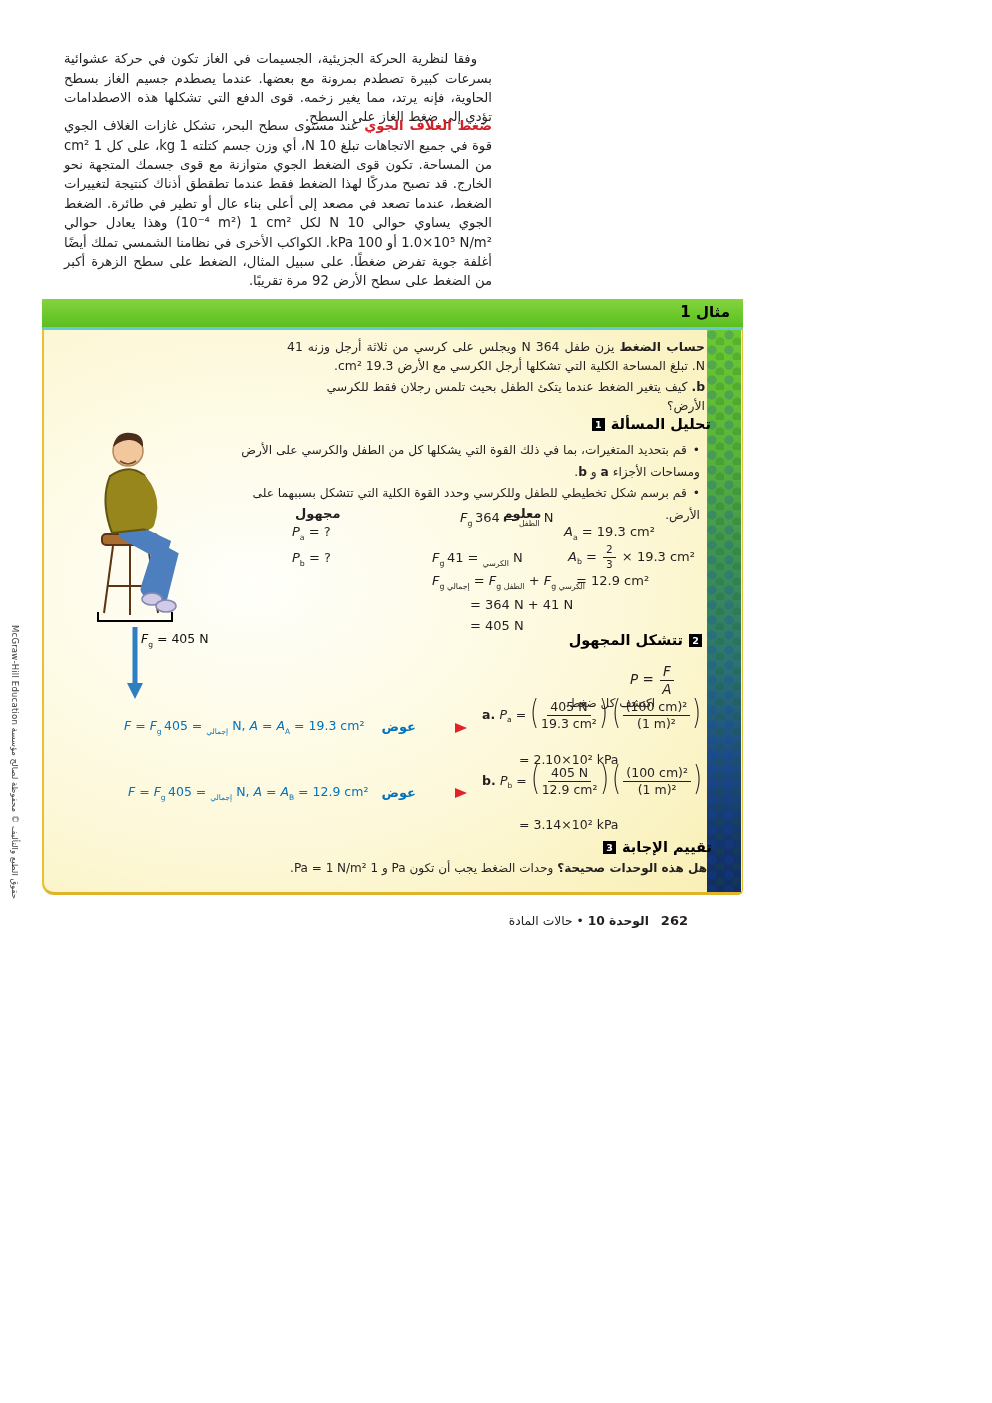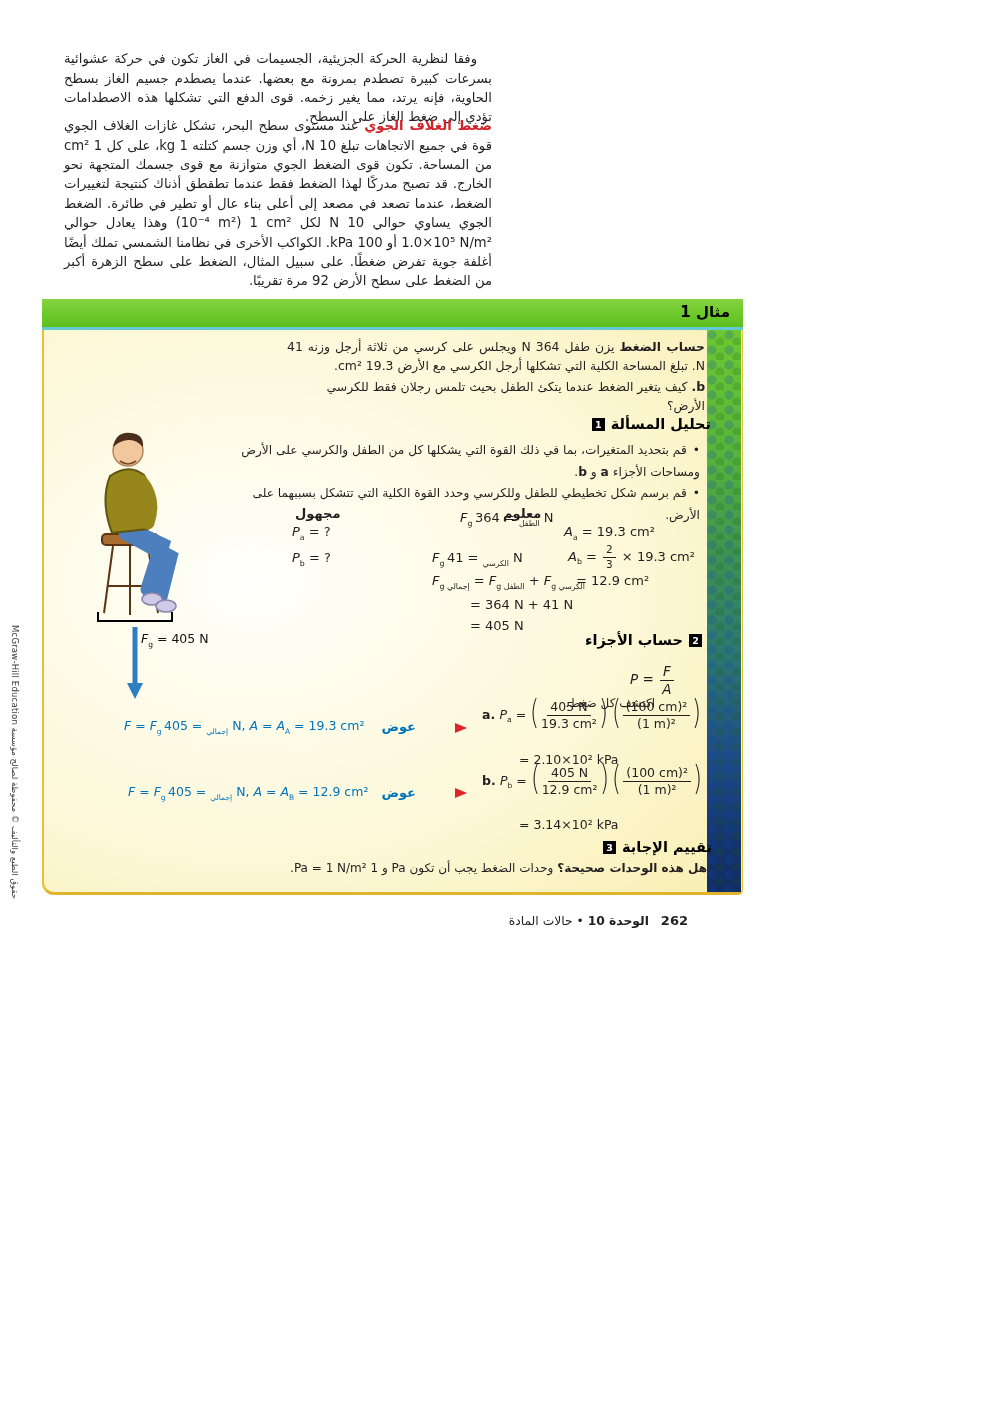--- a/index.html
+++ b/index.html
@@ -171,21 +171,21 @@
   <div class="eq" style="left:428px;top:319px;"><span>= 405 N</span></div>
 
   <div class="eq" style="left:522px;top:225px;"><span class="it">A</span><sub>a</sub><span> = 19.3 cm²</span></div>
   <div class="eq" style="left:526px;top:245px;"><span class="it">A</span><sub>b</sub><span> = </span><span class="frac sm">
         <span class="num">2</span>
         <span class="den">3</span>
       </span><span> × 19.3 cm²</span></div>
   <div class="eq" style="left:534px;top:274px;"><span>= 12.9 cm²</span></div>
 
   <div class="sec-head" style="right:41px;top:333px;">
-    <span>حساب الأجزاء</span>
+    <span>تتشكل المجهول</span>
     <span class="numbox">2</span>
   </div>
   <div class="solve-sub" style="right:88px;top:357px;">اكتشف كل ضغط.</div>
   <div class="eq" style="left:588px;top:365px;font-size:13.5px;"><span class="it">P</span><span> = </span><span class="frac it">
         <span class="num">F</span>
         <span class="den">A</span>
       </span></div>
 
   <div class="sub-row blue" style="left:82px;top:419px;width:292px;">
     <span><span class="it">F</span><span> = </span><span class="it">F</span><sub>g </sub><sub>إجمالي</sub><span> = 405 N,  </span><span class="it">A</span><span> = </span><span class="it">A</span><sub>A</sub><span> = 19.3 cm²</span></span>

